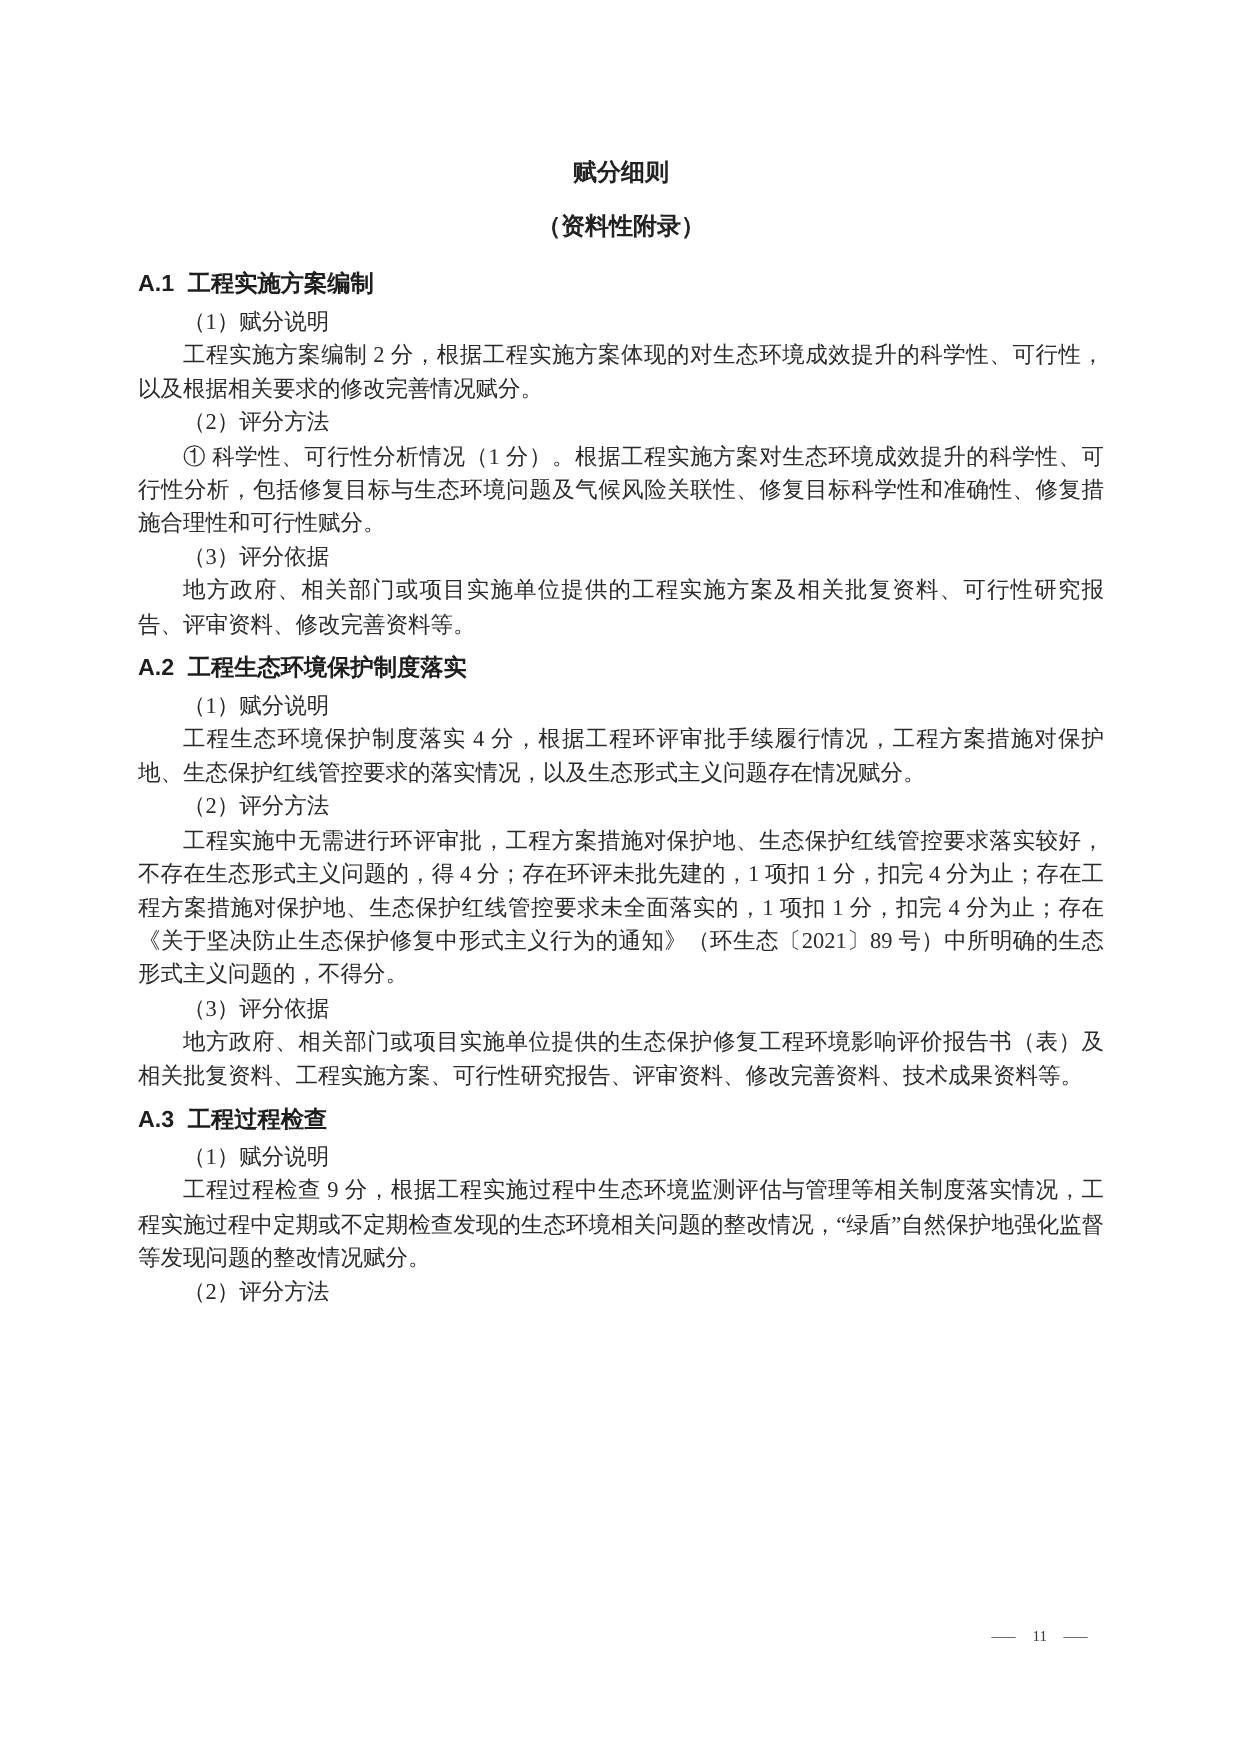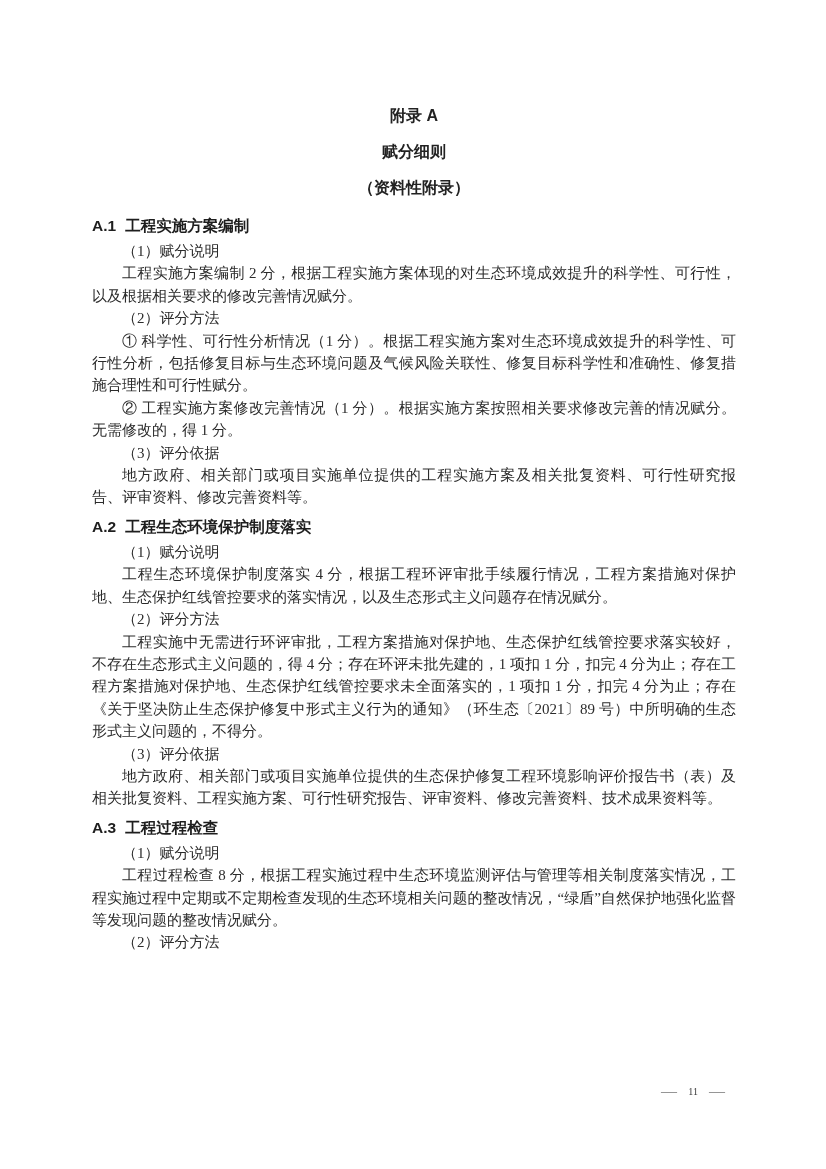--- a/index.html
+++ b/index.html
@@ -60,49 +60,47 @@
   }
   .footer .dash { display:inline-block; transform:scaleX(1.6); }
   .footer .pagenum { margin:0 14px; }
 </style>
 </head>
 <body>
 
 <div class="page">
   <div class="content">
 
-    <div class="doc-title">附录 A</div>
     <div class="doc-title">赋分细则</div>
     <div class="doc-title">（资料性附录）</div>
 
     <div class="section">
       <h2 class="sec-head"><span class="sec-num">A.1</span><span class="sec-title">工程实施方案编制</span></h2>
       <p class="subhead">（1）赋分说明</p>
       <p class="bodytext">工程实施方案编制 2 分，根据工程实施方案体现的对生态环境成效提升的科学性、可行性，以及根据相关要求的修改完善情况赋分。</p>
       <p class="subhead">（2）评分方法</p>
       <p class="bodytext">① 科学性、可行性分析情况（1 分）。根据工程实施方案对生态环境成效提升的科学性、可行性分析，包括修复目标与生态环境问题及气候风险关联性、修复目标科学性和准确性、修复措施合理性和可行性赋分。</p>
-      <p class="bodytext">② 工程实施方案修改完善情况（1 分）。根据实施方案按照相关要求修改完善的情况赋分。无需修改的，得 1 分。</p>
       <p class="subhead">（3）评分依据</p>
       <p class="bodytext">地方政府、相关部门或项目实施单位提供的工程实施方案及相关批复资料、可行性研究报告、评审资料、修改完善资料等。</p>
     </div>
 
     <div class="section">
       <h2 class="sec-head"><span class="sec-num">A.2</span><span class="sec-title">工程生态环境保护制度落实</span></h2>
       <p class="subhead">（1）赋分说明</p>
       <p class="bodytext">工程生态环境保护制度落实 4 分，根据工程环评审批手续履行情况，工程方案措施对保护地、生态保护红线管控要求的落实情况，以及生态形式主义问题存在情况赋分。</p>
       <p class="subhead">（2）评分方法</p>
       <p class="bodytext">工程实施中无需进行环评审批，工程方案措施对保护地、生态保护红线管控要求落实较好，不存在生态形式主义问题的，得 4 分；存在环评未批先建的，1 项扣 1 分，扣完 4 分为止；存在工程方案措施对保护地、生态保护红线管控要求未全面落实的，1 项扣 1 分，扣完 4 分为止；存在《关于坚决防止生态保护修复中形式主义行为的通知》（环生态〔2021〕89 号）中所明确的生态形式主义问题的，不得分。</p>
       <p class="subhead">（3）评分依据</p>
       <p class="bodytext">地方政府、相关部门或项目实施单位提供的生态保护修复工程环境影响评价报告书（表）及相关批复资料、工程实施方案、可行性研究报告、评审资料、修改完善资料、技术成果资料等。</p>
     </div>
 
     <div class="section">
       <h2 class="sec-head"><span class="sec-num">A.3</span><span class="sec-title">工程过程检查</span></h2>
       <p class="subhead">（1）赋分说明</p>
-      <p class="bodytext">工程过程检查 8 分，根据工程实施过程中生态环境监测评估与管理等相关制度落实情况，工程实施过程中定期或不定期检查发现的生态环境相关问题的整改情况，“绿盾”自然保护地强化监督等发现问题的整改情况赋分。</p>
+      <p class="bodytext">工程过程检查 9 分，根据工程实施过程中生态环境监测评估与管理等相关制度落实情况，工程实施过程中定期或不定期检查发现的生态环境相关问题的整改情况，“绿盾”自然保护地强化监督等发现问题的整改情况赋分。</p>
       <p class="subhead">（2）评分方法</p>
     </div>
 
   </div>
 
   <div class="footer">
     <span class="dash">—</span><span class="pagenum">11</span><span class="dash">—</span>
   </div>
 </div>
 

